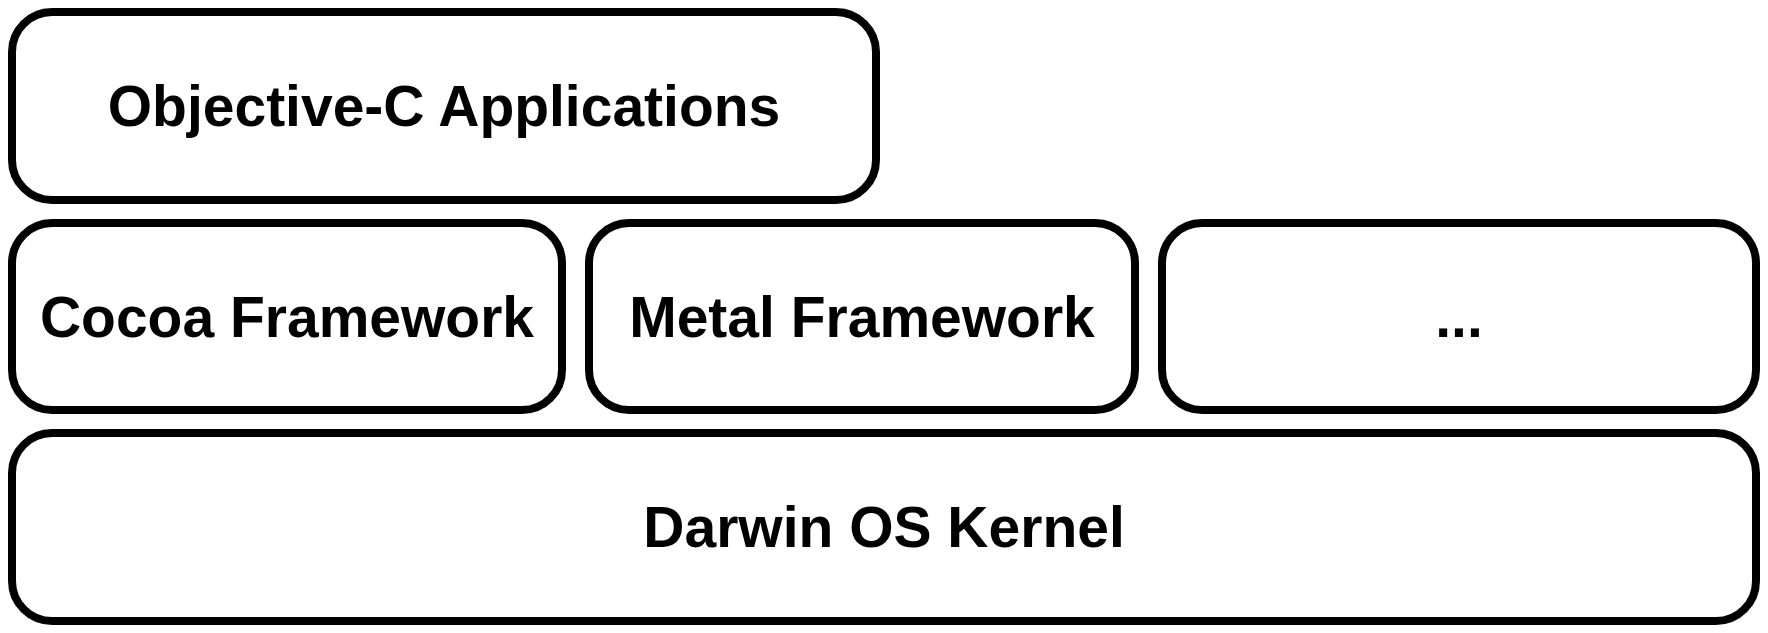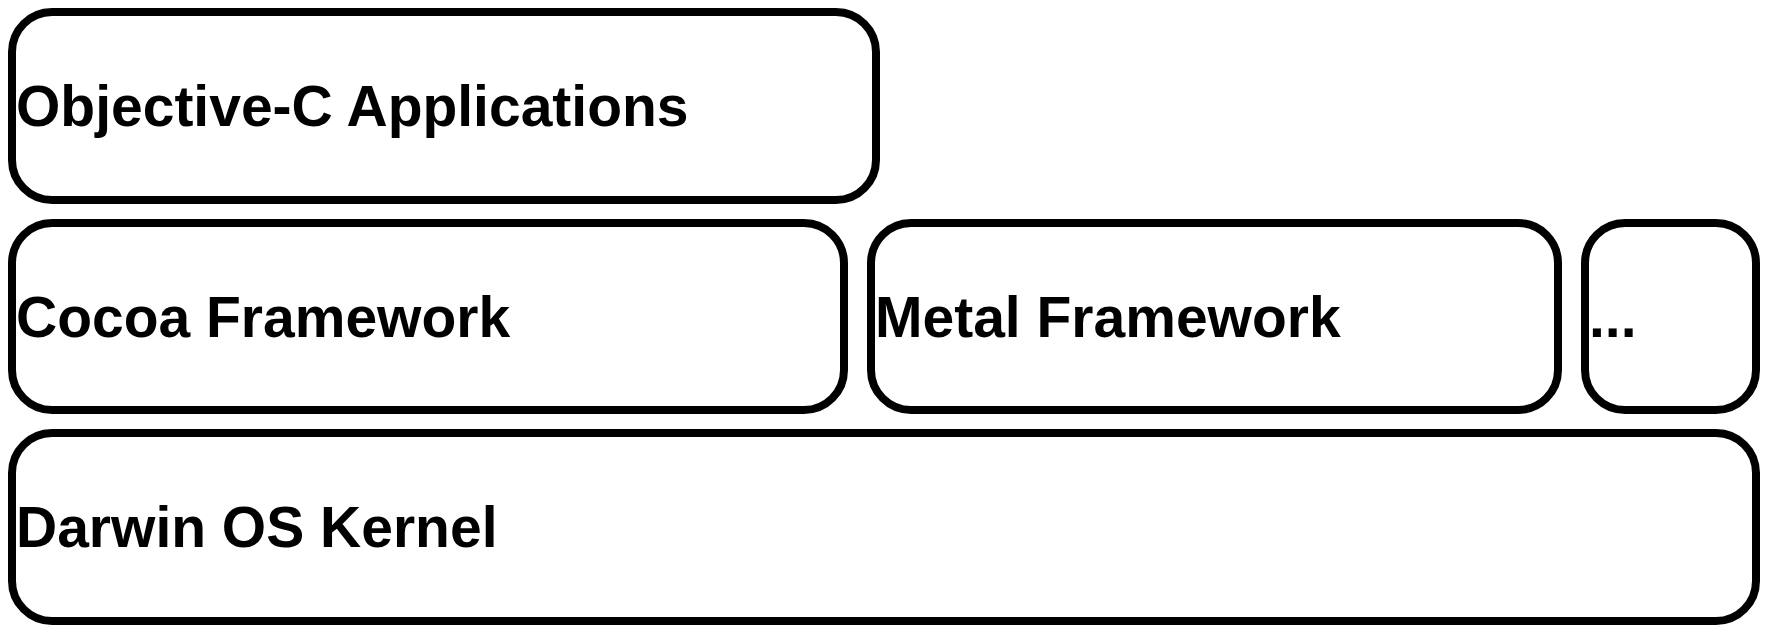--- a/index.html
+++ b/index.html
@@ -25,33 +25,34 @@
     flex: 1 1 0;
     min-height: 0;
   }
   .box {
     box-sizing: border-box;
     border: 8px solid #000000;
     border-radius: 44px;
     background: #ffffff;
     display: flex;
     align-items: center;
+    justify-content: center;
     color: #000000;
     font-size: 57px;
     font-weight: bold;
     letter-spacing: 0px;
     white-space: nowrap;
     overflow: hidden;
   }
   
   .box-objc  { width: 872px; }
   .box-swift { flex: 1 1 auto; }
   
-  .box-cocoa { width: 840px; }
-  .box-metal { width: 695px; }
+  .box-cocoa { width: 558px; }
+  .box-metal { width: 554px; }
   .box-dots  { flex: 1 1 auto; }
   
   .box-darwin { width: 100%; }
 </style>
 </head>
 <body>
 
 <div class="diagram">
 
   <div class="row">

